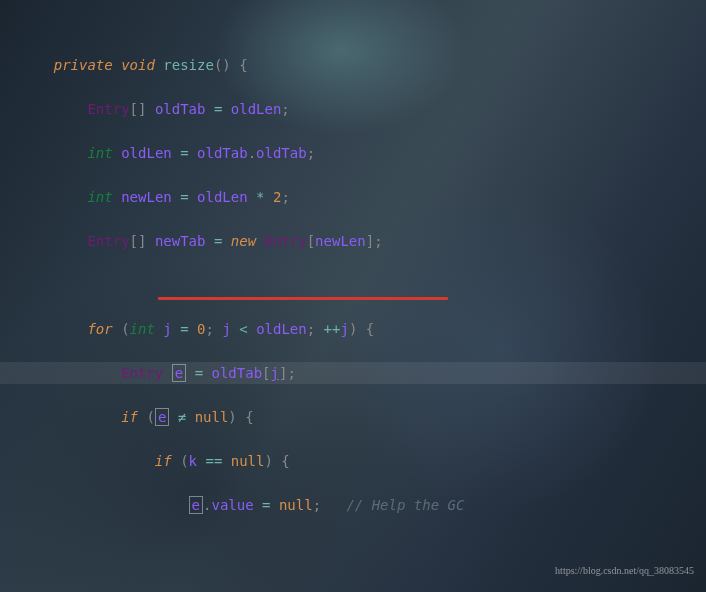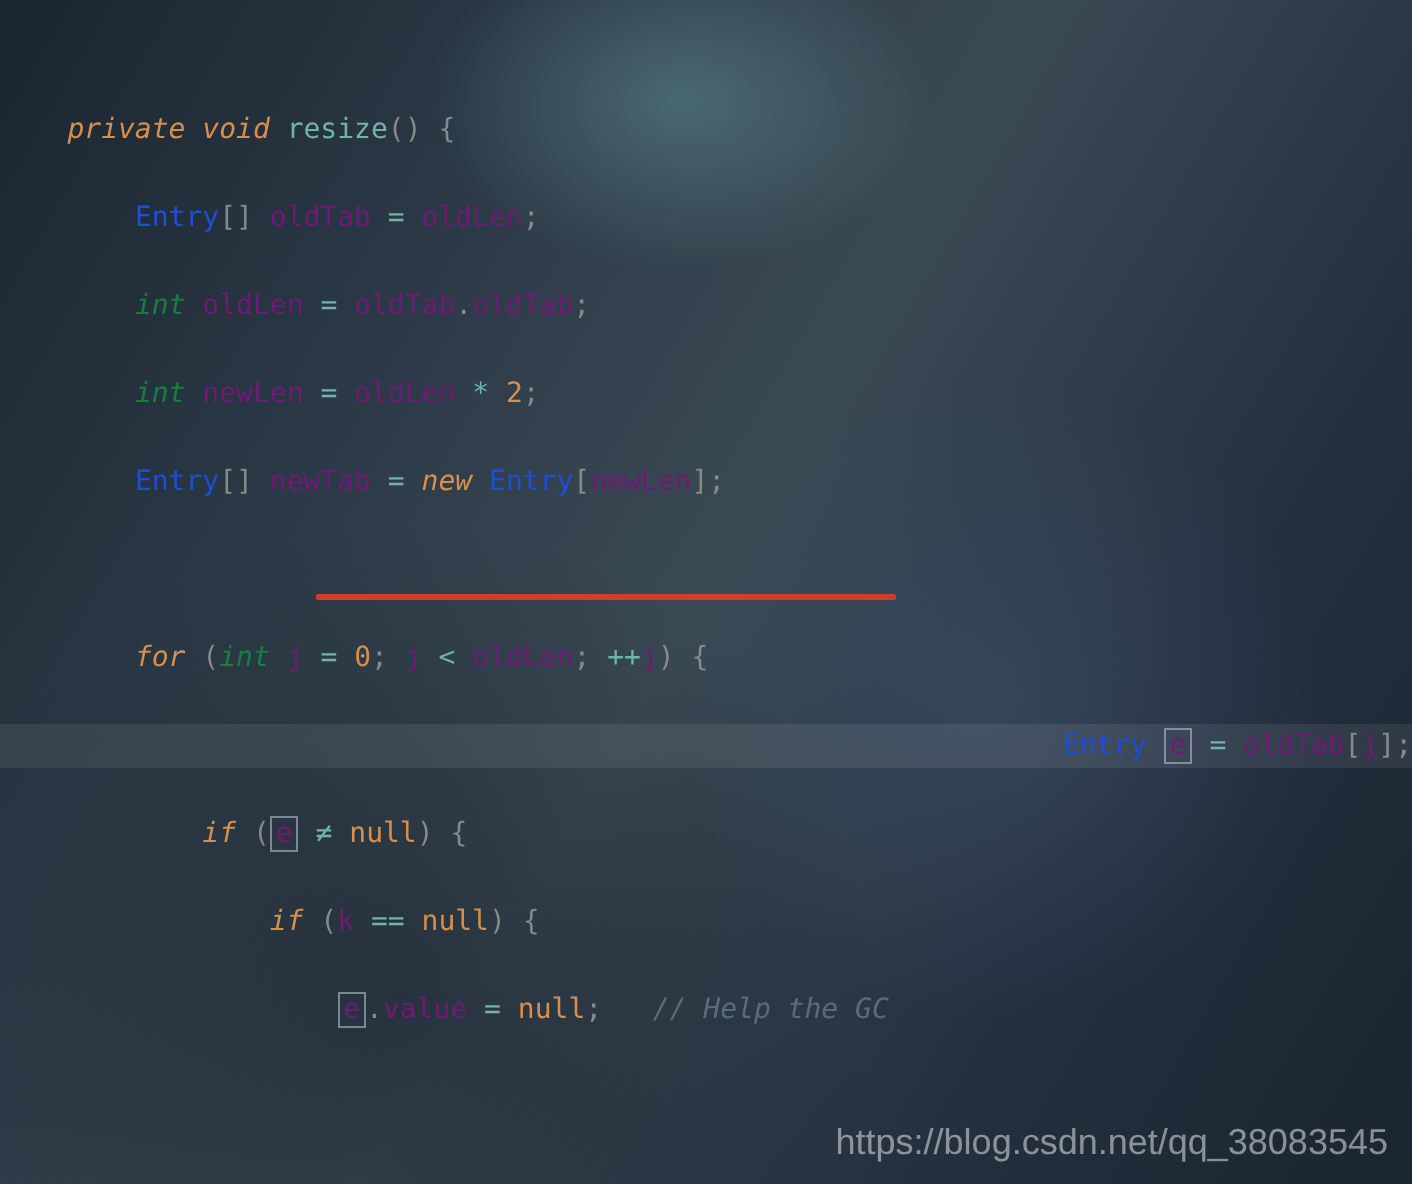--- a/index.html
+++ b/index.html
@@ -21,35 +21,34 @@
       radial-gradient(circle 200px at 500px 350px, rgba(60,80,100,0.6) 0%, transparent 80%),
       radial-gradient(circle 300px at 200px 500px, rgba(20,30,40,0.5) 0%, transparent 80%);
     pointer-events: none;
   }
   .editor {
     position: relative;
     padding: 10px 0 0 0;
     white-space: pre;
     color: #a8b4c0;
   }
-  .line { height: 22px; position: relative; }
+  .line { padding-left: 20px; height: 22px; position: relative; }
   .highlight-line {
     background: rgba(255,255,255,0.08);
-    text-align: right;
   }
   .kw2 { color: #d98e4a; font-style: italic; }
   .type { color: #15803d; font-style: italic; }
-  .var { color: #701a75; }
+  .var { color: #8b5cf6; }
   .num { color: #d98e4a; }
   .op { color: #6fb4a8; }
   .p { color: #888; }
   .fn { color: #6fb4a8; }
   .null { color: #d98e4a; }
   .comment { color: #5a6b78; font-style: italic; }
-  .cls { color: #1d4ed8; }
+  .cls { color: #701a75; }
   .box {
     display: inline-block;
     border: 1px solid rgba(180,190,200,0.6);
     padding: 0 2px;
     line-height: 16px;
     height: 18px;
     vertical-align: baseline;
   }
   .underline { text-decoration: underline; }
   .red-underline {
@@ -59,22 +58,22 @@
     width: 290px;
     height: 3px;
     background: #d63a2e;
     border-radius: 1px;
   }
   .watermark {
     position: absolute;
     right: 12px;
     bottom: 10px;
     color: rgba(230,230,230,0.55);
-    font-family: Liberation Sans, sans-serif;
-    font-size: 18px;
+    font-family: Liberation Serif, serif;
+    font-size: 10px;
   }
 </style>
 </head>
 <body>
 
 <div class="bg-overlay"></div>
 
 <div class="editor">
 
 <div class="line">    <span class="kw2">private</span> <span class="kw2">void</span> <span class="fn">resize</span><span class="p">() {</span></div>

